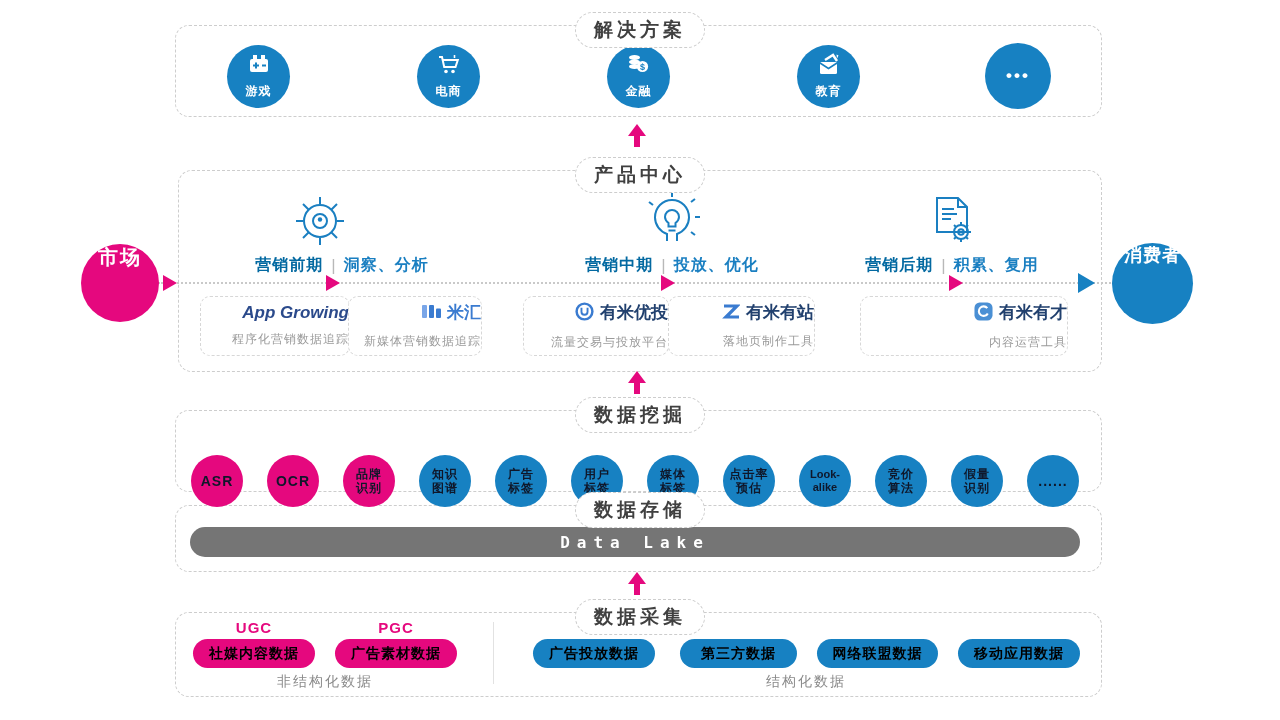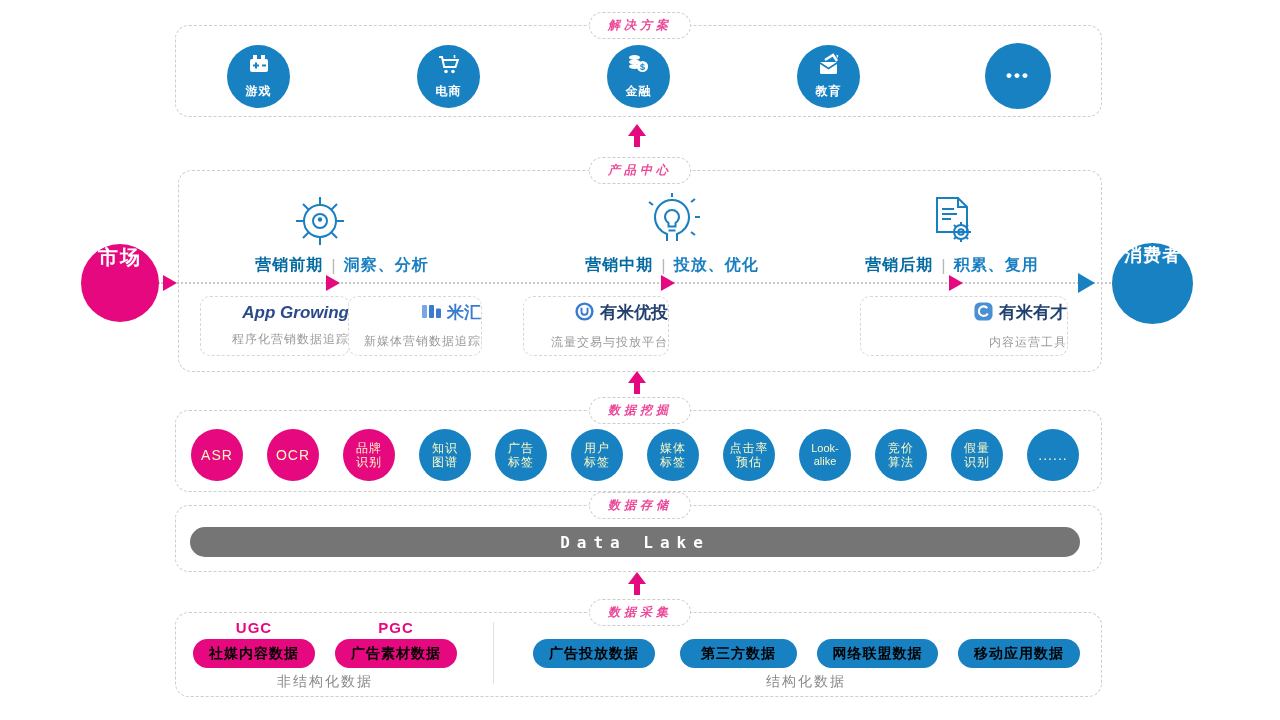--- a/index.html
+++ b/index.html
@@ -1,22 +1,22 @@
 <!DOCTYPE html>
 <html><head>
 <meta charset="utf-8">
 <style>
   html,body{margin:0;padding:0;background:#fff;}
   .canvas{position:relative;width:1280px;height:720px;background:#fff;overflow:hidden;
           font-family:"Liberation Sans","DejaVu Sans",sans-serif;}
 
   .sec-box{position:absolute;border:1px dashed #cdcdcd;border-radius:14px;background:#fff;z-index:1;}
   .sec-title{position:absolute;left:640px;transform:translateX(-50%);border:1px dashed #cdcdcd;
-             border-radius:18px;background:#fff;padding:4px 18px;font-size:12px;font-weight:bold;
-             letter-spacing:4px;color:#ec4899;z-index:6;white-space:nowrap;font-style:italic;}
+             border-radius:18px;background:#fff;padding:4px 18px;font-size:19px;font-weight:bold;
+             letter-spacing:4px;color:#404040;z-index:6;white-space:nowrap;}
 
   
   .up-arrow{position:absolute;width:18px;z-index:4;}
   .up-arrow .head{width:0;height:0;border-left:9px solid transparent;border-right:9px solid transparent;
                   border-bottom:12px solid #e5087e;}
   .up-arrow .stem{width:6px;height:11px;background:#e5087e;margin:0 auto;}
   .r-arrow{position:absolute;width:0;height:0;border-top:8px solid transparent;border-bottom:8px solid transparent;
            border-left:14px solid #e5087e;z-index:4;}
   .r-arrow.blue{border-top-width:10px;border-bottom-width:10px;border-left-width:17px;border-left-color:#1781c2;}
 
@@ -44,21 +44,21 @@
 
   
   .prod-box{position:absolute;top:296px;height:58px;border:1px dashed #d7d7d7;border-radius:10px;background:#fff;
             display:flex;flex-direction:column;align-items:flex-end;justify-content:center;gap:10px;z-index:2;}
   .prod-name{font-weight:bold;font-size:17px;color:#21406e;display:flex;align-items:center;gap:6px;line-height:1;}
   .prod-name.italic{font-style:italic;color:#2b4a8b;}
   .prod-name.blue{color:#3a7bd0;}
   .prod-sub{font-size:12px;color:#9a9a9a;letter-spacing:1px;}
 
   
-  .mine-circle{position:absolute;top:429px;width:52px;height:52px;border-radius:50%;color:#fef9c3;font-weight:normal;
+  .mine-circle{position:absolute;top:455px;width:52px;height:52px;border-radius:50%;color:#0f172a;font-weight:bold;
                font-size:12px;display:flex;align-items:center;justify-content:center;text-align:center;
                white-space:pre-line;line-height:1.2;z-index:2;letter-spacing:1px;}
   .mine-circle.pink{background:#e5087e;}
   .mine-circle.blue{background:#1781c2;}
   .mine-circle.en{font-size:11px;letter-spacing:0;}
   .mine-circle.big{font-size:14px;}
 
   
   .datalake{position:absolute;left:190px;top:527px;width:890px;height:30px;background:#757575;border-radius:15px;
             color:#fff;display:flex;align-items:center;justify-content:center;z-index:2;
@@ -242,20 +242,29 @@
   </div>
   <div class="prod-box" style="left:523px;width:144px;">
     <div class="prod-name">
       <span><svg width="19" height="19" viewBox="0 0 20 20">
             <circle cx="10" cy="10" r="8.3" fill="none" stroke="#3a7bd0" stroke-width="2.6"></circle>
             <path d="M6.8 6v4.2a3.2 3.2 0 006.4 0V6" stroke="#3a7bd0" stroke-width="2" fill="none"></path>
           </svg></span>
       <span>有米优投</span>
     </div>
     <div class="prod-sub">流量交易与投放平台</div>
+  </div>
+  <div class="prod-box" style="left:668px;width:145px;">
+    <div class="prod-name">
+      <span><svg width="18" height="17" viewBox="0 0 18 17">
+            <path d="M2 3h13L4 14h13" stroke="#3a7bd0" stroke-width="3.2" fill="none"></path>
+          </svg></span>
+      <span>有米有站</span>
+    </div>
+    <div class="prod-sub">落地页制作工具</div>
   </div>
   <div class="prod-box" style="left:860px;width:206px;">
     <div class="prod-name">
       <span><svg width="19" height="19" viewBox="0 0 20 20">
             <rect x="0.5" y="0.5" width="19" height="19" rx="5.5" fill="#4a8fd4"></rect>
             <path d="M14 6.5A5 5 0 1014.5 12" stroke="#fff" stroke-width="2.2" fill="none"></path>
           </svg></span>
       <span>有米有才</span>
     </div>
     <div class="prod-sub">内容运营工具</div>

